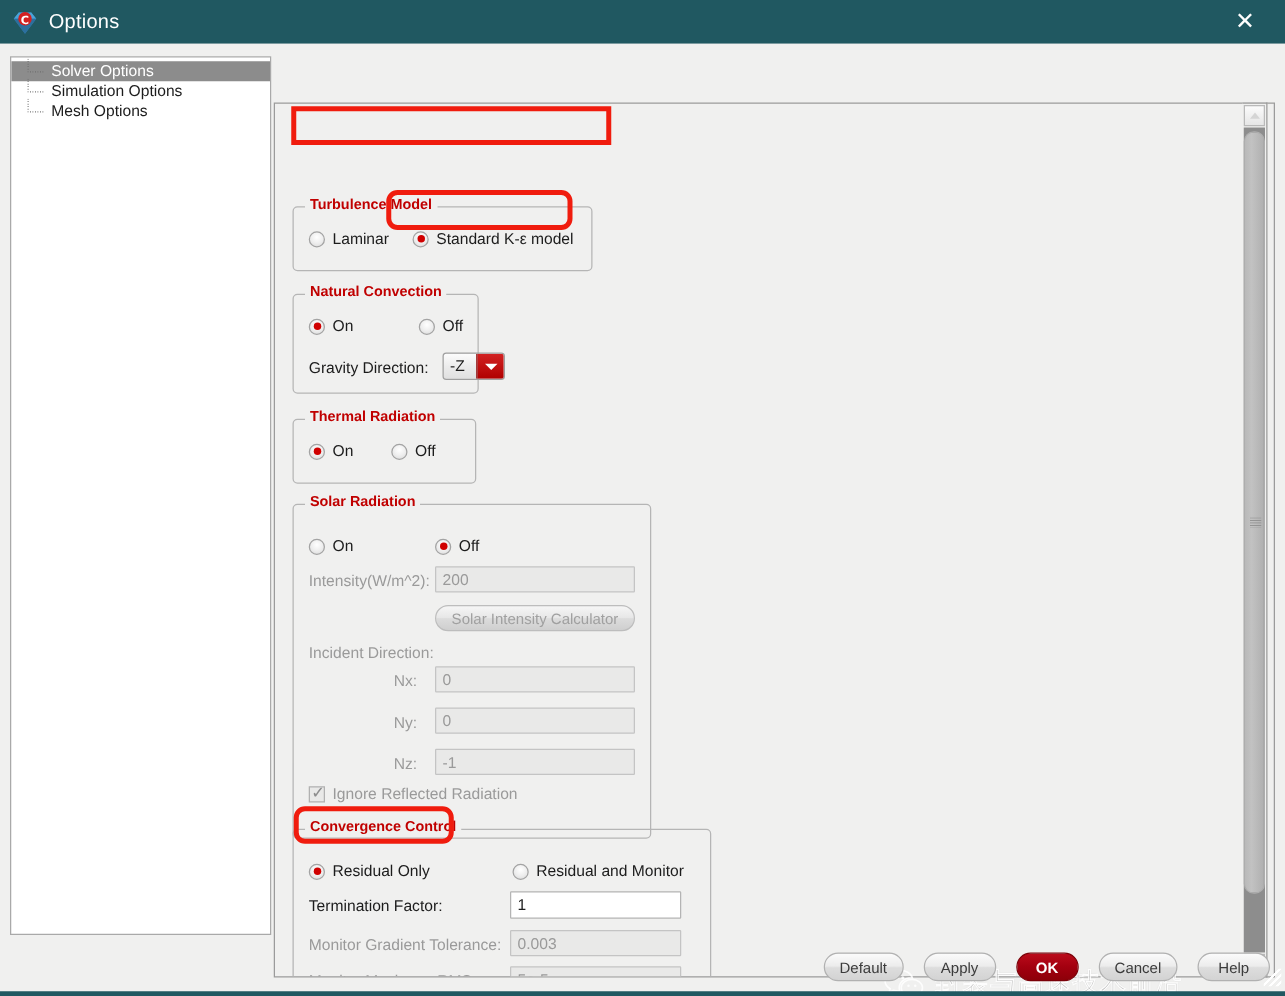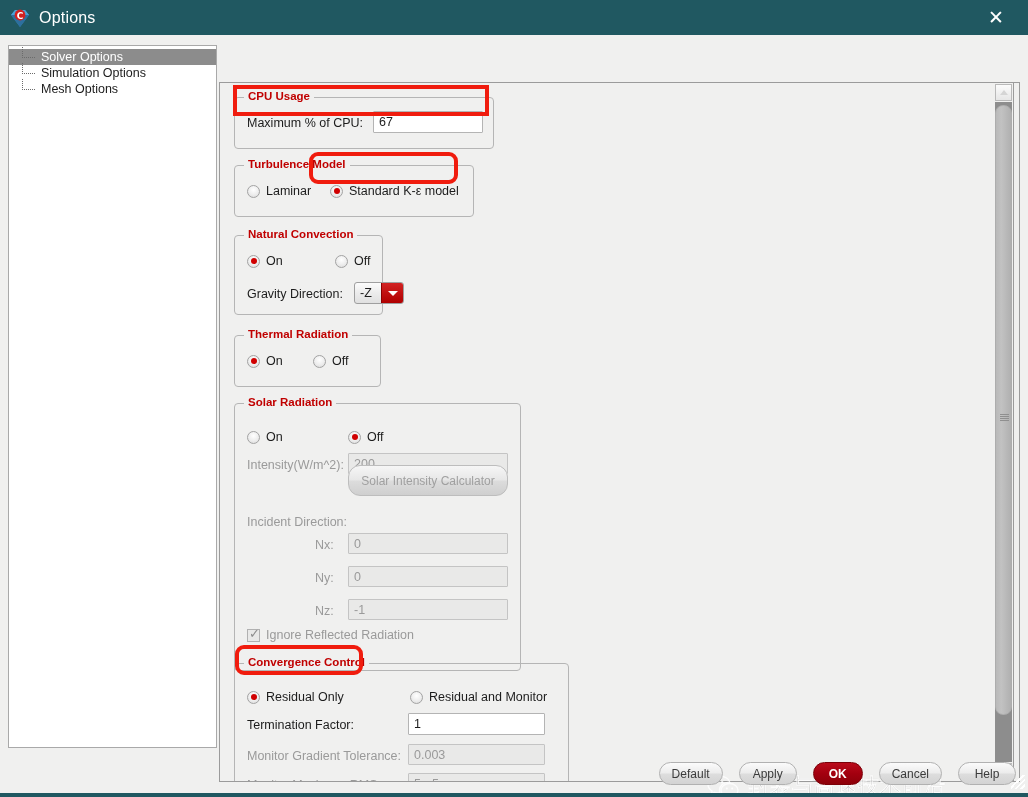--- a/index.html
+++ b/index.html
@@ -449,25 +449,20 @@
       </div>
       <div class="tree-item">
         <span class="tree-connector last"></span>
         <span>Mesh Options</span>
       </div>
     </div>
 
     <div class="right-panel">
       <div class="panel-inner">
 
-        <div class="group" style="left:14px; top:14px; width:260px; height:52px;">
-          <span class="legend">CPU Usage</span>
-          <span class="lbl" style="left:12px; top:18px;">Maximum % of CPU:</span>
-          <input class="tf" style="left: 138px; top: 13px; width: 110px; height: 22px;" value="67">
-        </div>
 
         <div class="group" style="left:14px; top:82px; width:240px; height:52px;">
           <span class="legend">Turbulence Model</span>
           <div class="radio" style="left:12px; top:18px;">
             <span class="dot"></span>
             <span class="rlabel">Laminar</span>
           </div>
           <div class="radio checked" style="left:95px; top:18px;">
             <span class="dot"></span>
             <span class="rlabel">Standard K-ε model</span>
@@ -512,21 +507,21 @@
             <span class="rlabel">On</span>
           </div>
           <div class="radio checked" style="left:113px; top:26px;">
             <span class="dot"></span>
             <span class="rlabel">Off</span>
           </div>
 
           <span class="lbl disabled" style="left:12px; top:54px;">Intensity(W/m^2):</span>
           <input class="tf disabled" style="left: 113px; top: 49px; width: 160px; height: 21px;" disabled="" value="200">
 
-          <div class="pbtn" style="left:113px; top:61px; width:160px; height:31px;">Solar Intensity Calculator</div>
+          <div class="pbtn" style="left:113px; top:80px; width:160px; height:21px;">Solar Intensity Calculator</div>
 
           <span class="lbl disabled" style="left:12px; top:111px;">Incident Direction:</span>
 
           <span class="lbl disabled" style="left:80px; top:134px;">Nx:</span>
           <input class="tf disabled" style="left: 113px; top: 129px; width: 160px; height: 21px;" disabled="" value="0">
 
           <span class="lbl disabled" style="left:80px; top:167px;">Ny:</span>
           <input class="tf disabled" style="left: 113px; top: 162px; width: 160px; height: 21px;" disabled="" value="0">
 
           <span class="lbl disabled" style="left:80px; top:200px;">Nz:</span>

